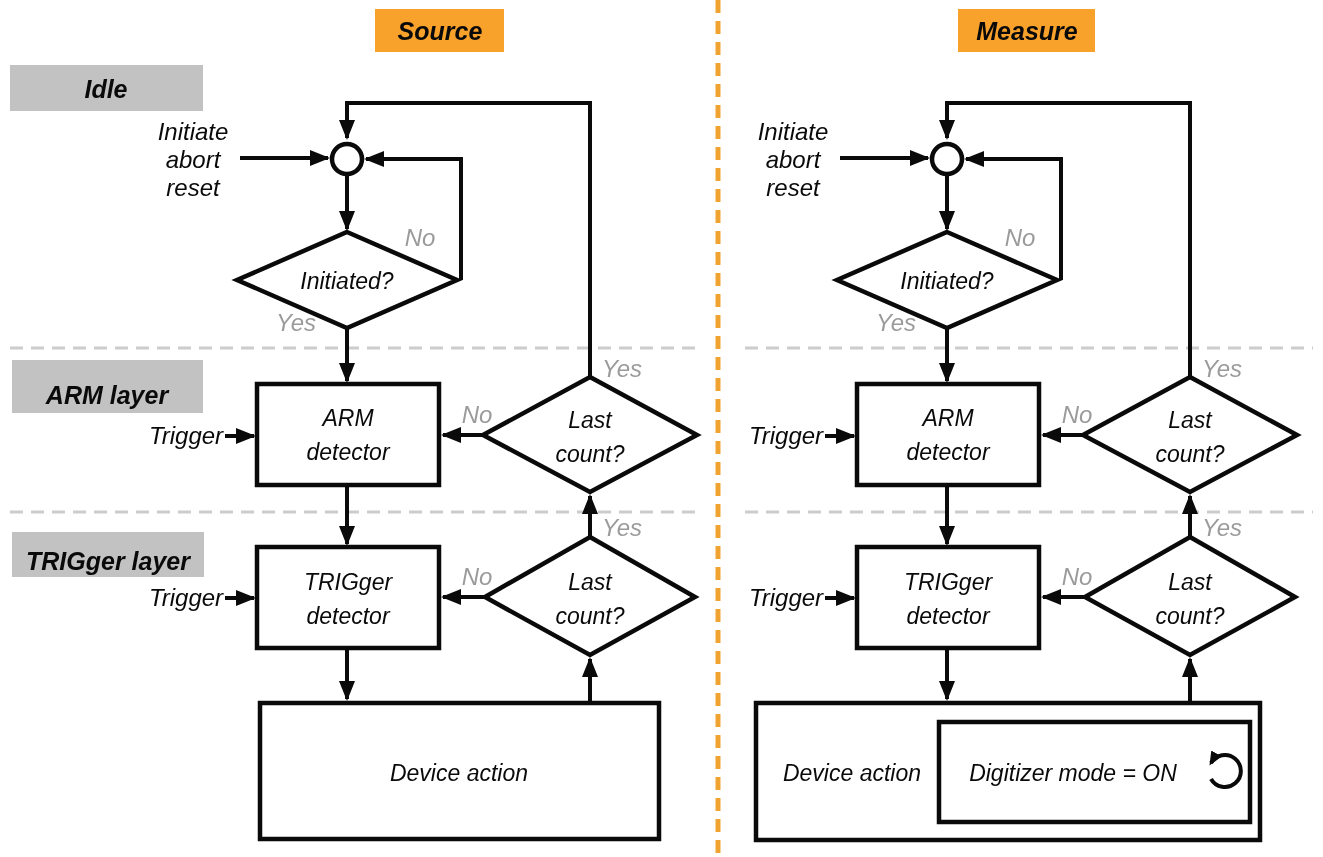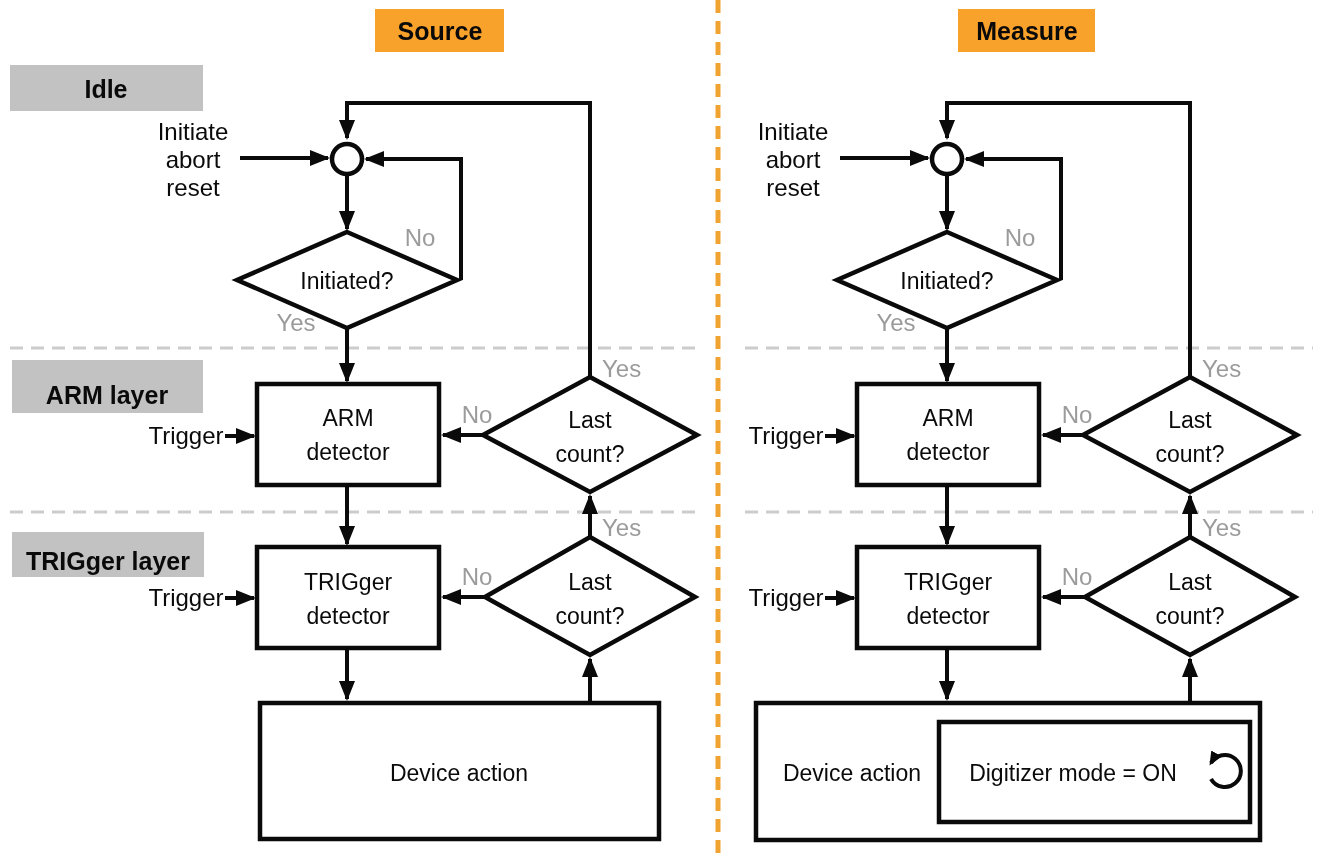--- a/index.html
+++ b/index.html
@@ -1,16 +1,16 @@
 <!DOCTYPE html>
 <html><head>
 <meta charset="utf-8">
 <style>
   html,body{margin:0;padding:0;background:#fff;}
-  .canvas{width:1323px;height:857px;background:#ffffff;position:relative;overflow:hidden;}
+  .canvas{width:1323px;height:857px;background:#ffffff;position:relative;overflow:hidden;font-style:italic;}
   svg{display:block;}
   text{font-family:"Liberation Sans","DejaVu Sans",sans-serif;}
   .node-t{font-size:23px;fill:#0a0a0a;text-anchor:middle;}
   .lbl{font-size:24px;fill:#0a0a0a;text-anchor:middle;}
   .gray{font-size:24px;fill:#9b9b9b;text-anchor:middle;}
   .gray-s{font-size:24px;fill:#9b9b9b;text-anchor:start;}
   .hdr{font-size:25px;font-weight:bold;fill:#0a0a0a;text-anchor:middle;}
   .layer-t{font-size:25px;font-weight:bold;fill:#0a0a0a;text-anchor:middle;}
   .flow{stroke:#0a0a0a;stroke-width:4;fill:none;}
   .shape{stroke:#0a0a0a;stroke-width:4.5;fill:#ffffff;stroke-linejoin:miter;}

